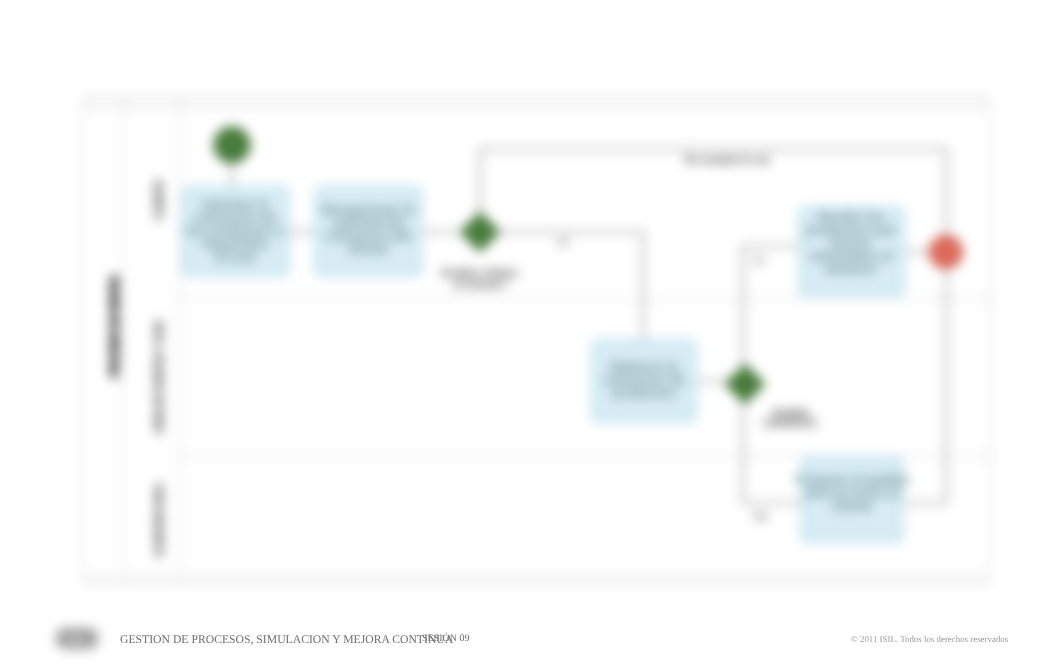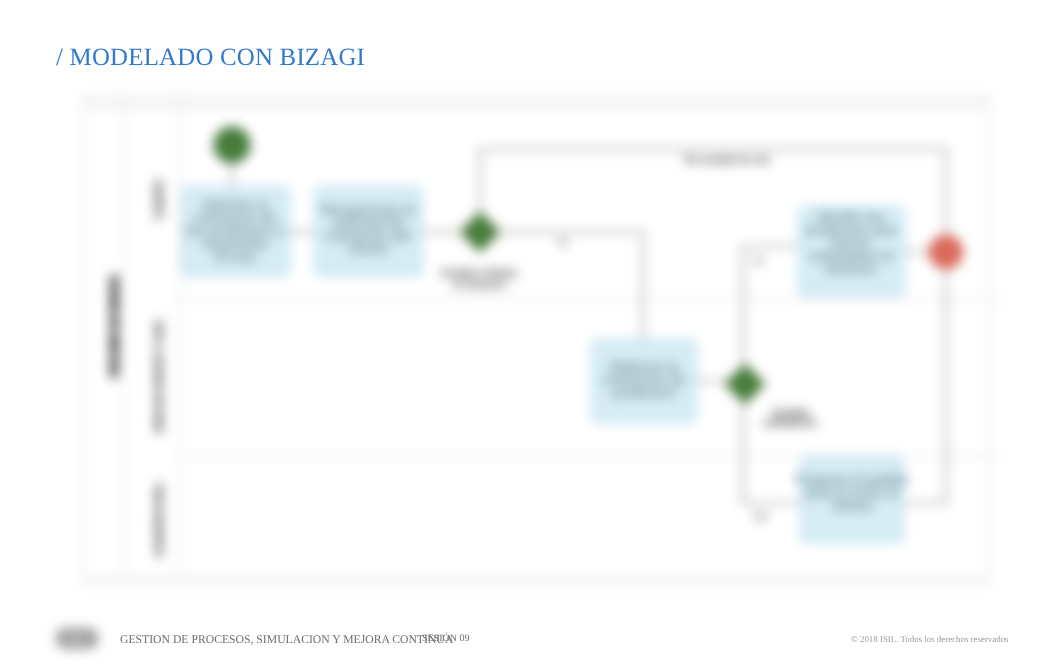--- a/index.html
+++ b/index.html
@@ -15,24 +15,20 @@
   .footer-session{opacity:.999;position:absolute;left:422px;top:629px;font-size:10px;color:#6f6f6f;font-family:"Liberation Serif",serif;white-space:nowrap;}
   .footer-copy{opacity:.999;position:absolute;left:851px;top:630px;font-size:8.9px;color:#9a9a9a;font-family:"Liberation Serif",serif;white-space:nowrap;}
   .logo{position:absolute;left:48px;top:614px;width:60px;height:40px;filter:blur(6px);}
   .logo svg{display:block;}
 </style>
 </head>
 <body>
 
 <div class="slide">
 
-  <div class="title">
-    <span class="slash">/</span>
-    <span>MODELADO CON BIZAGI</span>
-  </div>
 
   <div class="diagram-wrap">
     <svg class="bpmn-svg" viewBox="0 0 925 498" width="925" height="498">
       <g>
         <rect x="7" y="8" width="908" height="492" fill="#ffffff" stroke="#dedede" stroke-width="1.4"></rect>
         <rect x="7" y="8" width="908" height="14" fill="#f5f5f5" stroke="none"></rect>
         <rect x="7" y="486" width="908" height="14" fill="#f5f5f5" stroke="none"></rect>
         <line x1="48" y1="8" x2="48" y2="492" stroke="#dedede" stroke-width="1.4"></line>
         <line x1="105" y1="8" x2="105" y2="492" stroke="#dedede" stroke-width="1.4"></line>
         <line x1="105" y1="211" x2="921" y2="211" stroke="#e0e0e0" stroke-width="1.6"></line>
@@ -108,15 +104,15 @@
 
   <div class="footer">
     <div class="logo">
       <svg width="60" height="40" viewBox="0 0 60 40">
         <rect x="8" y="10" width="42" height="21" rx="9" fill="#9d9d9d"></rect>
         <text x="29" y="25" text-anchor="middle" font-family="Liberation Sans, sans-serif" font-size="11" font-weight="bold" fill="#dedede">ISIL</text>
       </svg>
     </div>
     <div class="footer-text">GESTION DE PROCESOS, SIMULACION Y MEJORA CONTINUA</div>
     <div class="footer-session">SESIÓN 09</div>
-    <div class="footer-copy">© 2018 ISIL. Todos los derechos reservados</div>
+    <div class="footer-copy">© 2011 ISIL. Todos los derechos reservados</div>
   </div>
 </div>
 
 </body></html>

